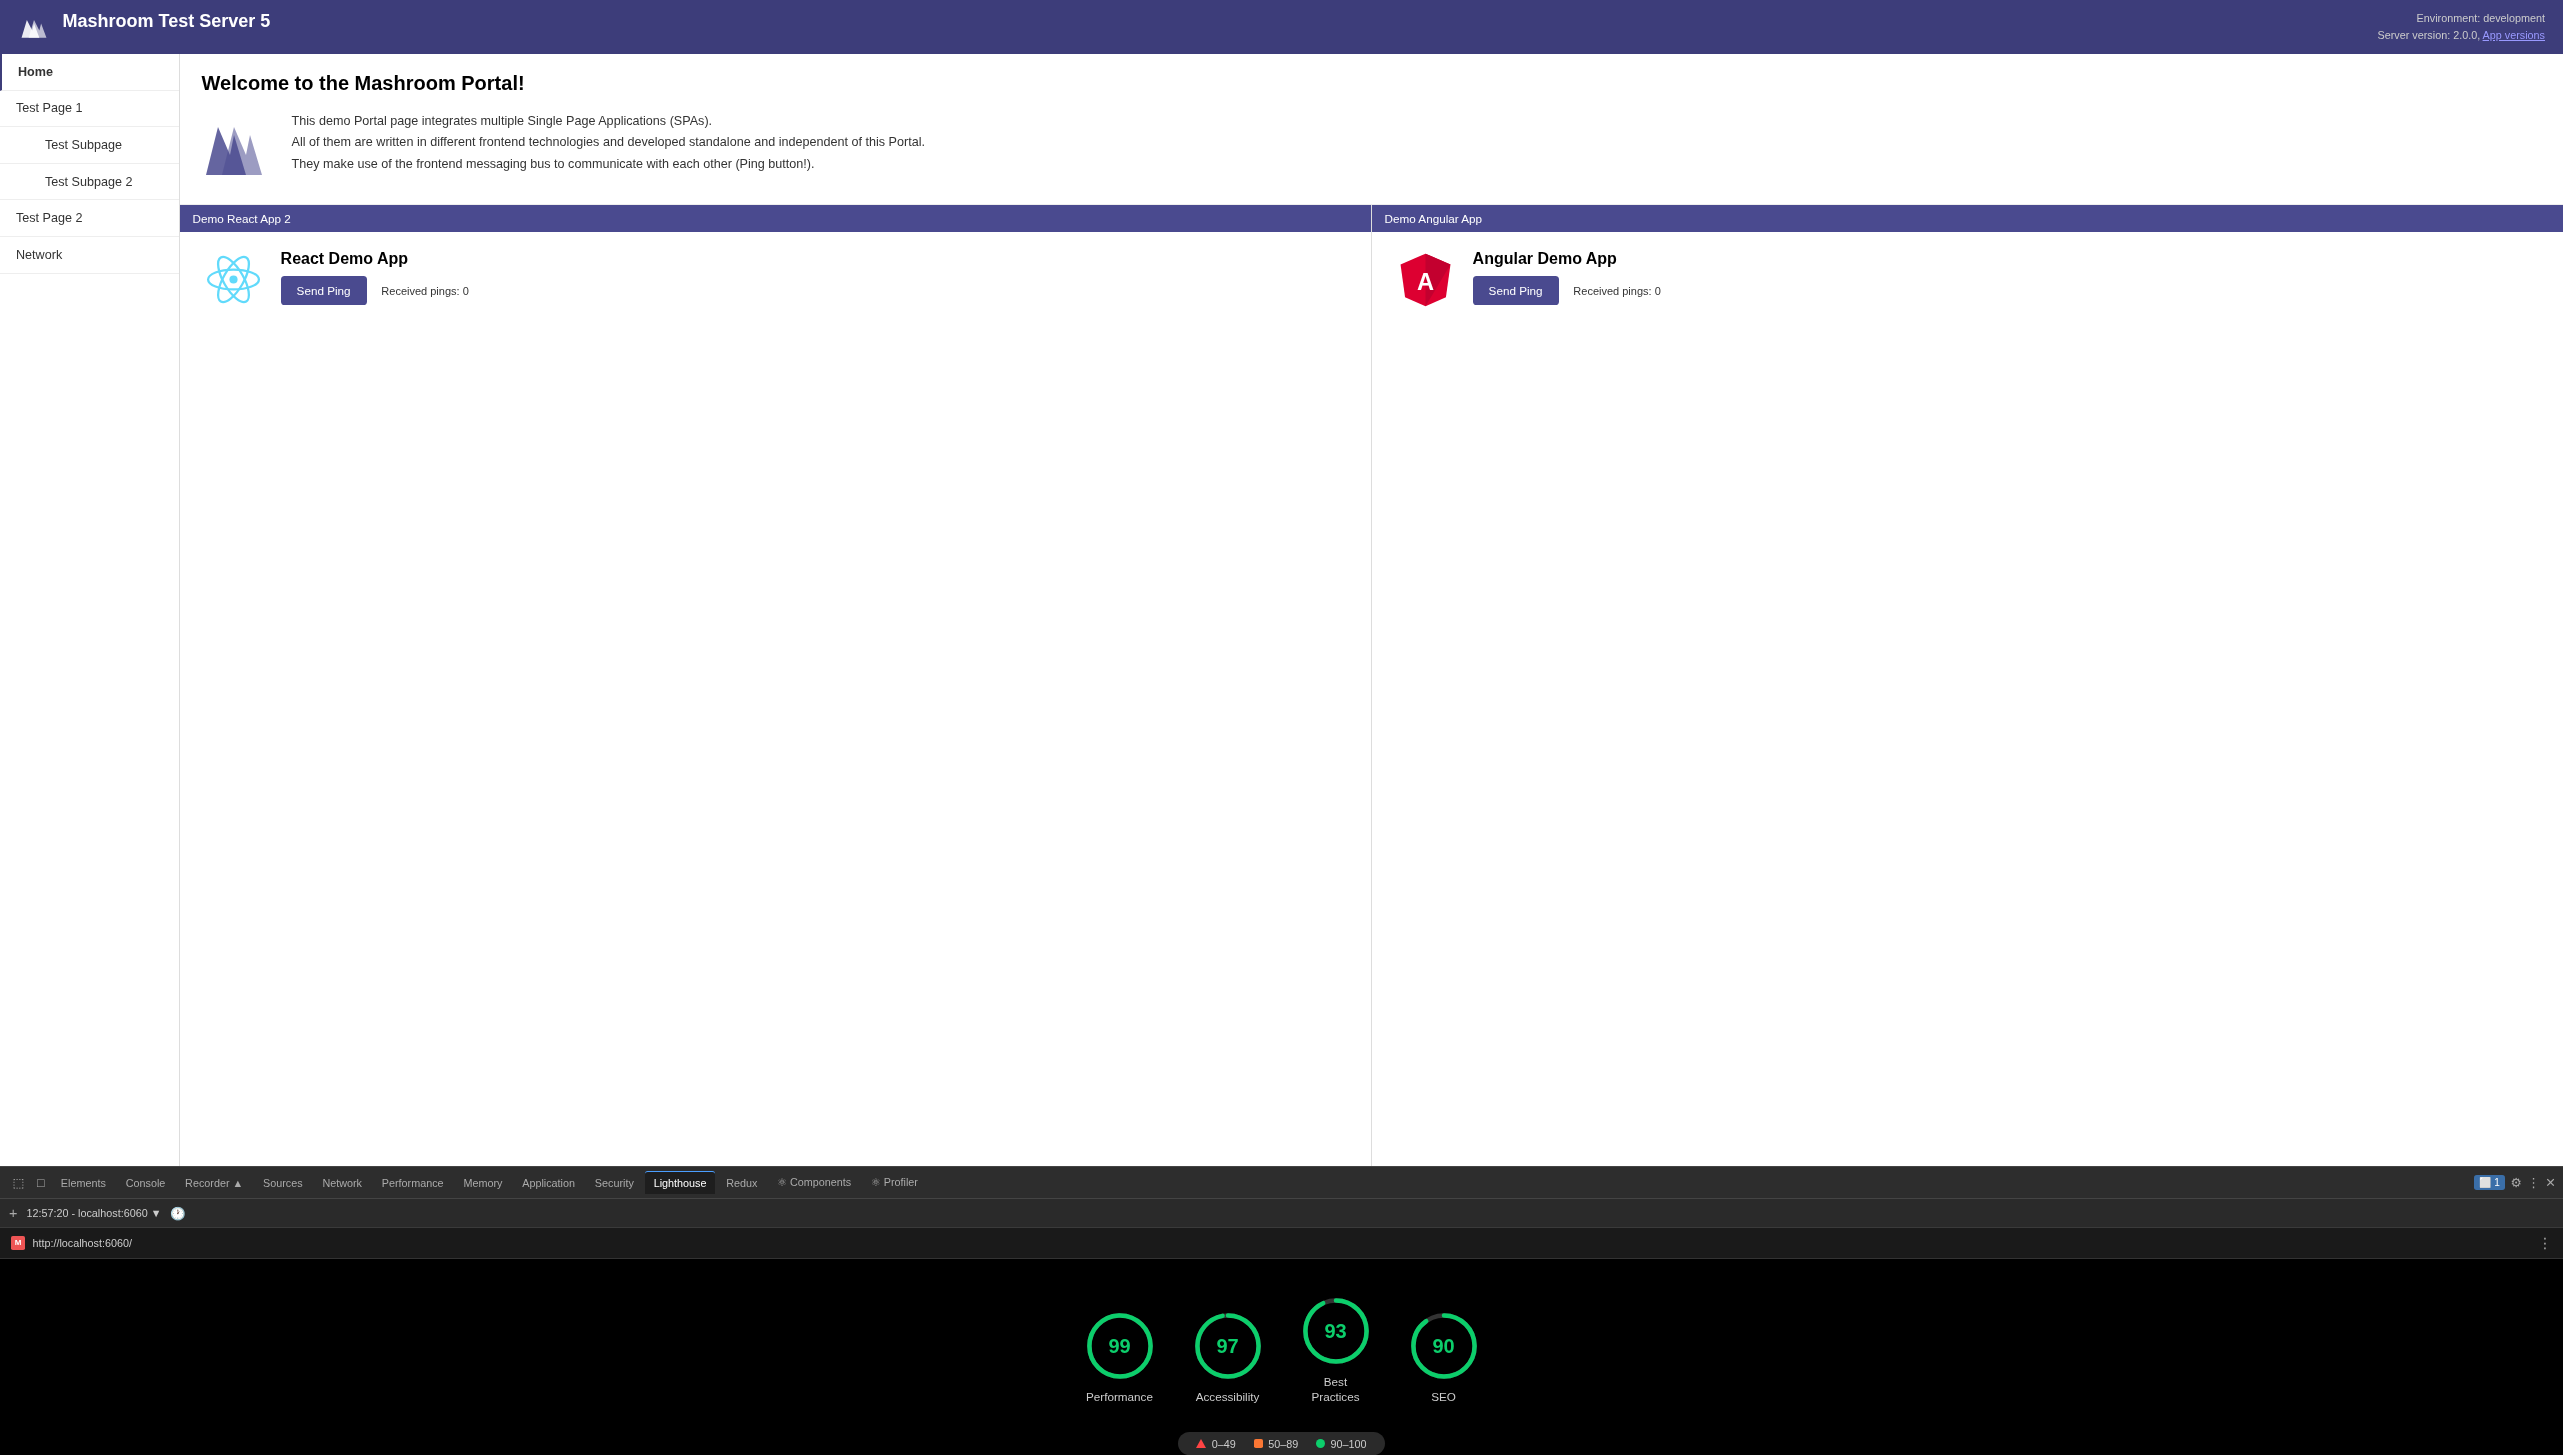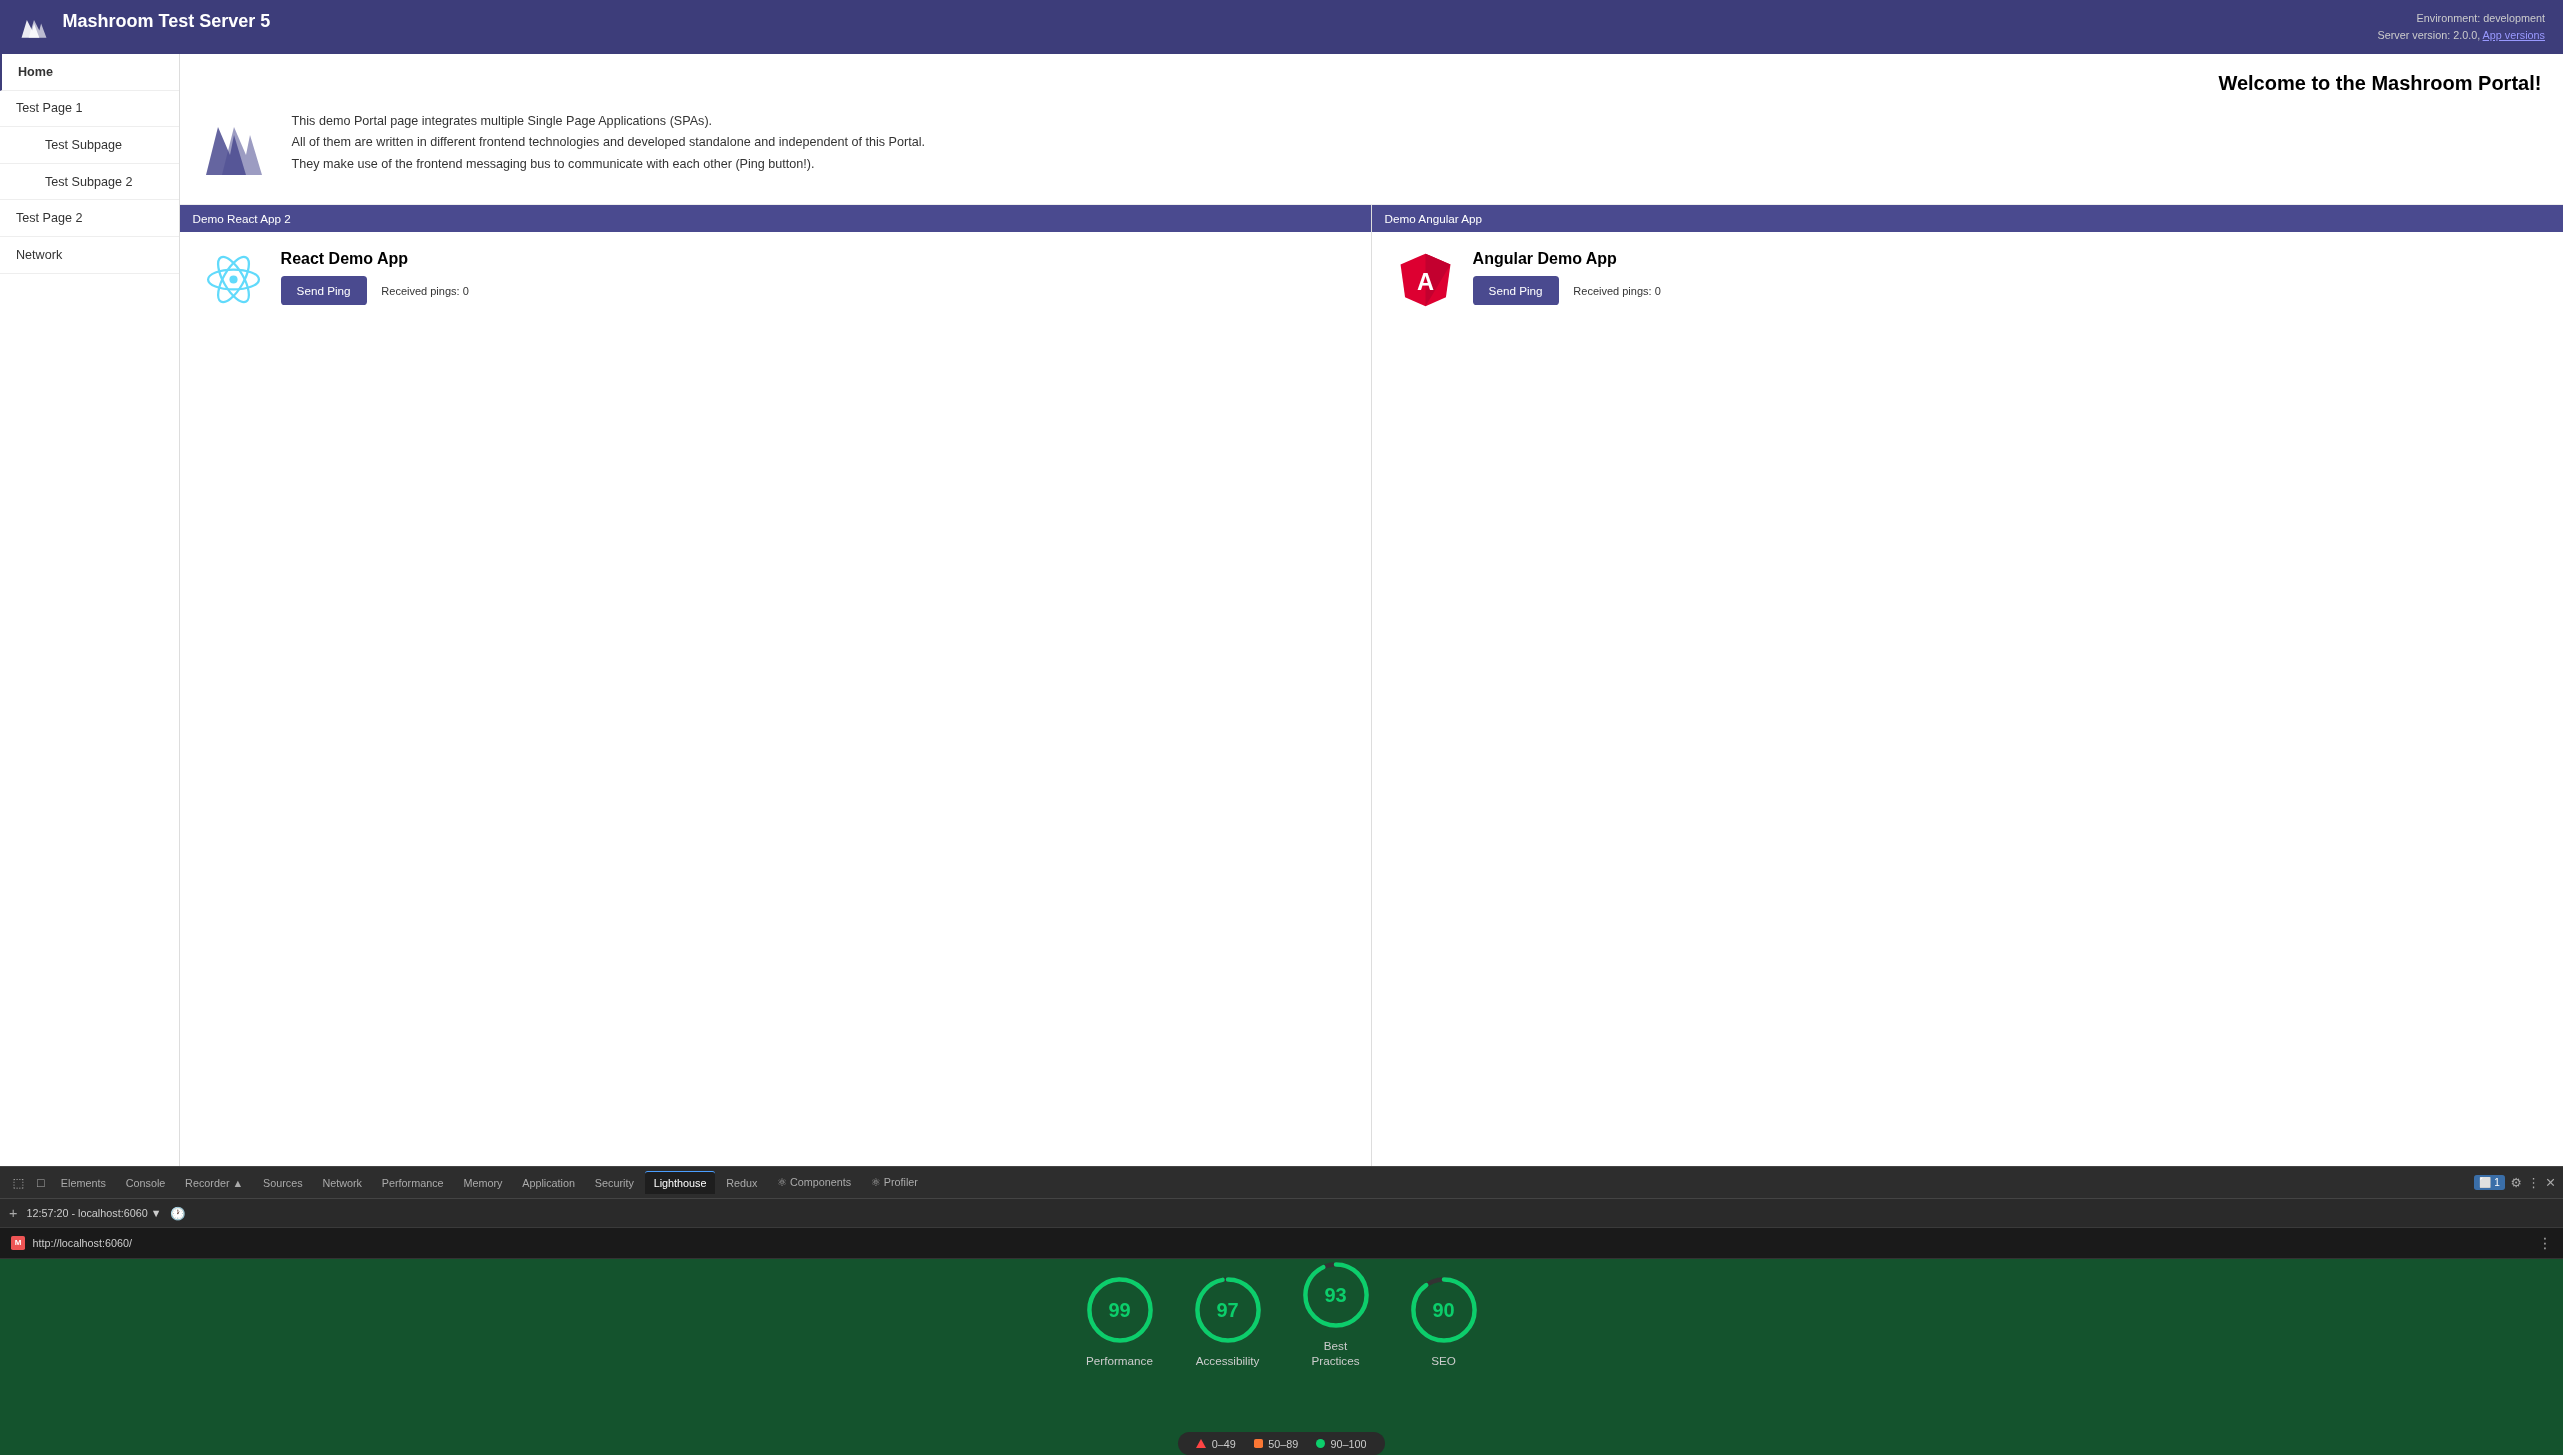--- a/index.html
+++ b/index.html
@@ -61,21 +61,21 @@
     }
 
     
     .section-header {
       background: #4a4a8f;
       color: white;
       padding: 7.2px 12.6px;
       font-size: 11.7px;
     }
     .welcome-section { padding: 18px 21.6px; border-bottom: 0.9px solid #eee; }
-    .welcome-title { font-size: 20px; font-weight: 700; margin-bottom: 16px; text-align: right; }
+    .welcome-title { font-size: 20px; font-weight: 700; margin-bottom: 16px; }
     .welcome-body { display: flex; gap: 18px; align-items: flex-start; }
     .welcome-logo { width: 72px; flex-shrink: 0; }
     .welcome-logo svg { width: 72px; height: 72px; }
     .welcome-text { font-size: 12.6px; line-height: 1.7; color: #333; }
 
     
     .app-cards { display: flex; gap: 0; flex: 1; }
     .app-card { flex: 1; border-right: 0.9px solid #ddd; }
     .app-card:last-child { border-right: none; }
     .app-card-header { background: #4a4a8f; color: white; padding: 7.2px 12.6px; font-size: 11.7px; }
@@ -146,26 +146,26 @@
       gap: 7.2px;
       height: 31px;
     }
     .devtools-favicon { width: 14.4px; height: 14.4px; background: #e55; border-radius: 1.8px; display: flex; align-items: center; justify-content: center; }
     .devtools-url-text { color: #ccc; font-size: 10.8px; flex: 1; }
     .devtools-more { color: #aaa; font-size: 14.4px; cursor: pointer; margin-left: auto; }
 
     
     .lighthouse-content {
       flex: 1;
-      background: #14532d;
+      background: #000000;
       display: flex;
       flex-direction: column;
       align-items: center;
-      justify-content: space-between;
-      gap: 2px;
+      justify-content: flex-end;
+      gap: 28px;
     }
     .scores-row {
       display: flex;
       gap: 36px;
       align-items: flex-end;
       justify-content: center;
     }
     .score-item {
       display: flex;
       flex-direction: column;

